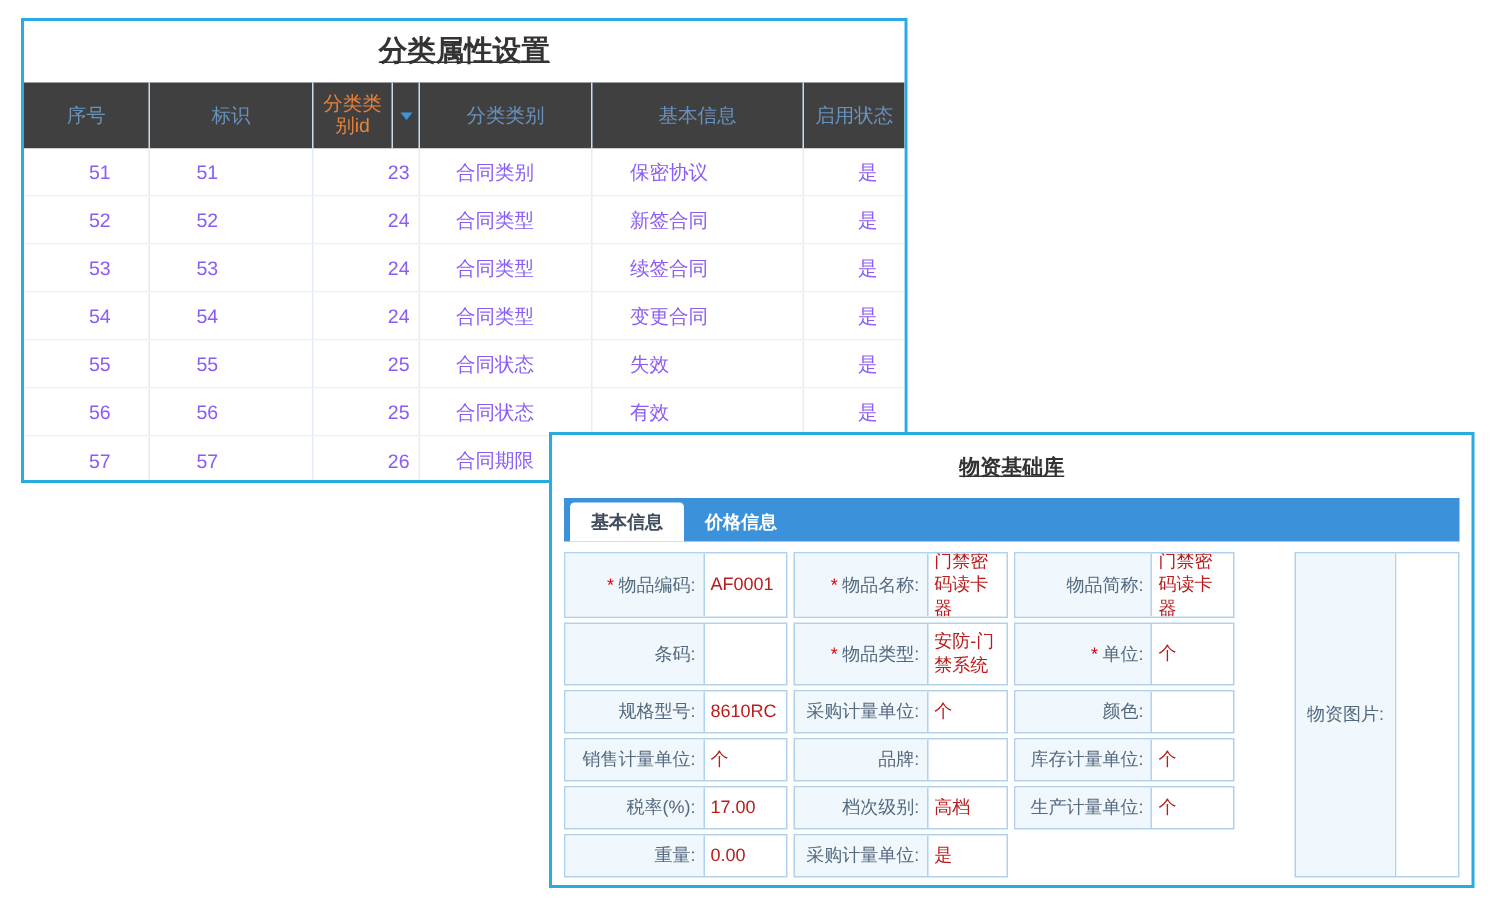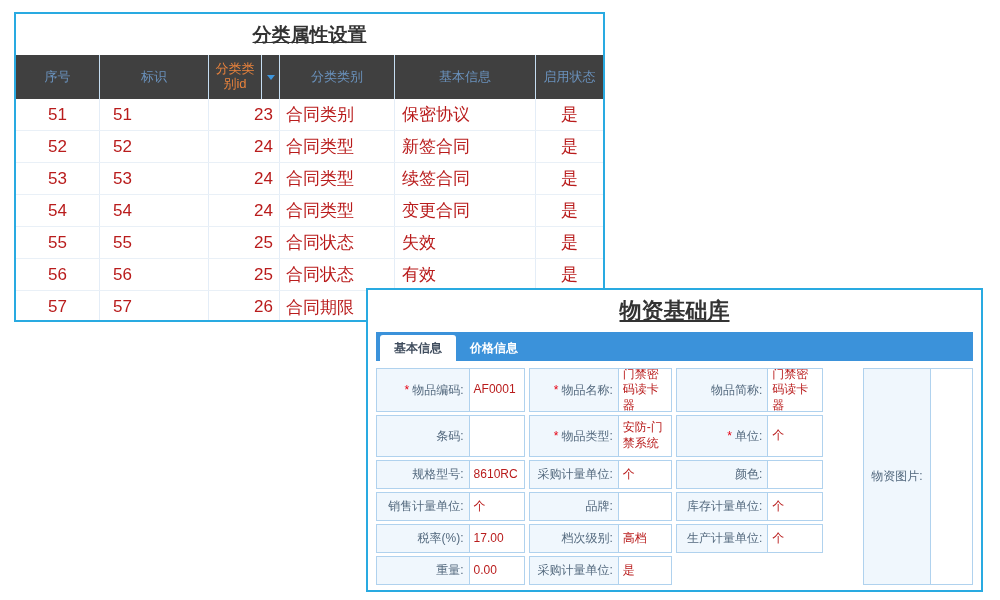--- a/index.html
+++ b/index.html
@@ -23,32 +23,32 @@
   .th-id-text { flex:1; height:100%; display:flex; align-items:center; justify-content:center;
     text-align:center; line-height:1.15; padding:0 2px; overflow:hidden; word-break:break-all; }
   .th-id-arrowbox { width:18px; height:100%; display:flex; align-items:center; justify-content:center;
     border-left:1px solid #c6def2; }
   .tri-down { width:0; height:0; border-left:4px solid transparent;
     border-right:4px solid transparent; border-top:5px solid #3e96dc; }
   .grid-body { }
   .trow { display:grid; grid-template-columns:84px 109px 71px 115px 141px 1fr;
     height:32px; border-bottom:1px solid #e9f0f7; background:#fff; }
   .trow:last-child { border-bottom:none; }
-  .td { display:flex; align-items:center; font-size:17px; color:#b91c1c;
-    border-right:1px solid #e4edf7; overflow:hidden; }
+  .td { display:flex; align-items:center; font-size:13px; color:#8b5cf6;
+    border-right:1px solid #e4edf7; overflow:hidden;margin-left:18px; }
   .td:last-child { border-right:none; }
   .a-center { justify-content:center; }
   .a-left13 { padding-left:13px; }
   .a-left6 { padding-left:6px; }
   .a-left7 { padding-left:7px; }
   .a-right { justify-content:flex-end; padding-right:6px; }
 
   
   .panel2 { left:366px; top:288px; width:617px; height:304px; z-index:2; }
-  .panel2 .panel-title { height:42px; line-height:42px; font-size:22px; }
+  .panel2 .panel-title { height:42px; line-height:42px; font-size:14px; }
   .tabbar { margin:0 8px; height:29px; background:#3b92da; display:flex; align-items:flex-end;font-weight:bold; }
   .tab { font-size:12px; height:26px; line-height:26px; padding:0 14px; cursor:default; }
   .tab.active { background:#fff; color:#3f4c5d; border-radius:3px 3px 0 0; margin-left:4px; }
   .tab.inactive { color:#ffffff; }
 
   .form-grid { display:grid; margin:7px 8px 8px 8px;
     grid-template-columns:149px 143px 147px 1fr;
     grid-template-rows:44px 42px 29px 29px 29px 29px;
     gap:3px 4px; }
   .field { display:flex; border:1px solid #b0d2ee; background:#fff; overflow:hidden; }

